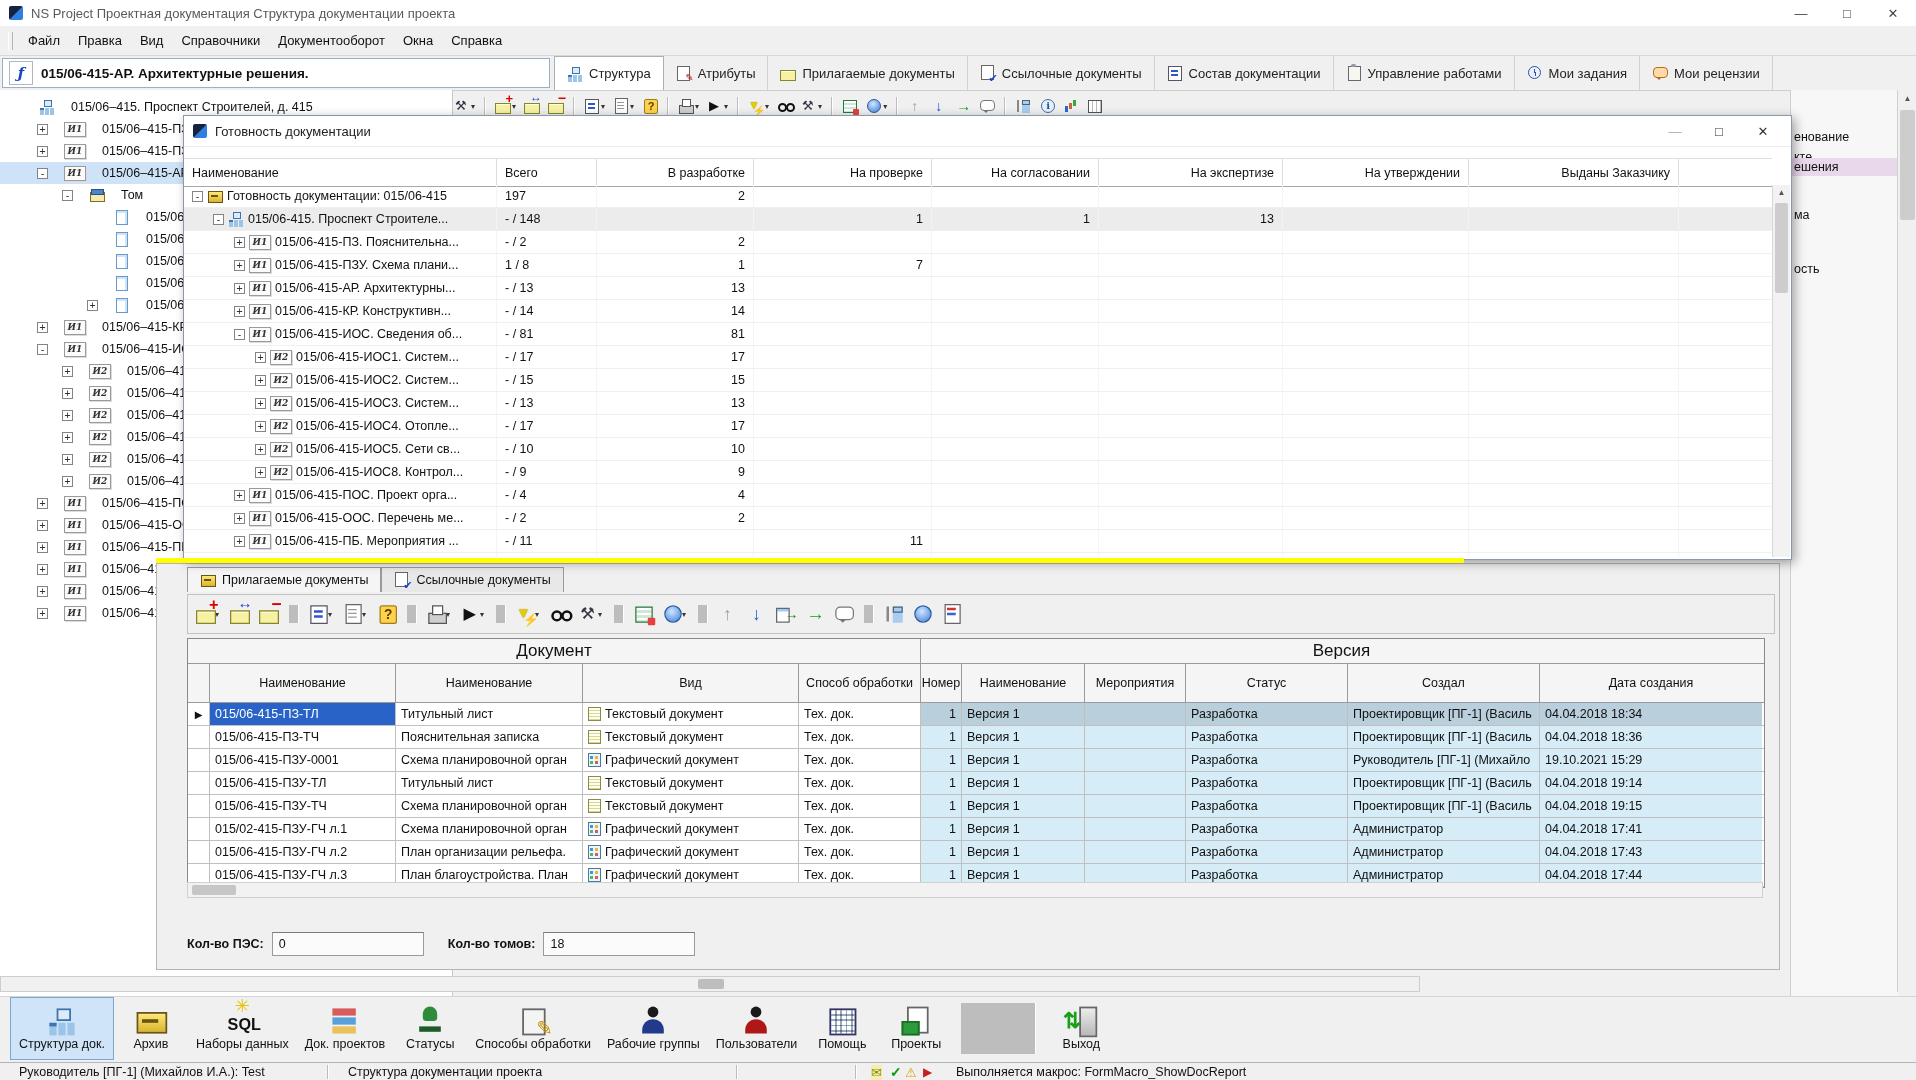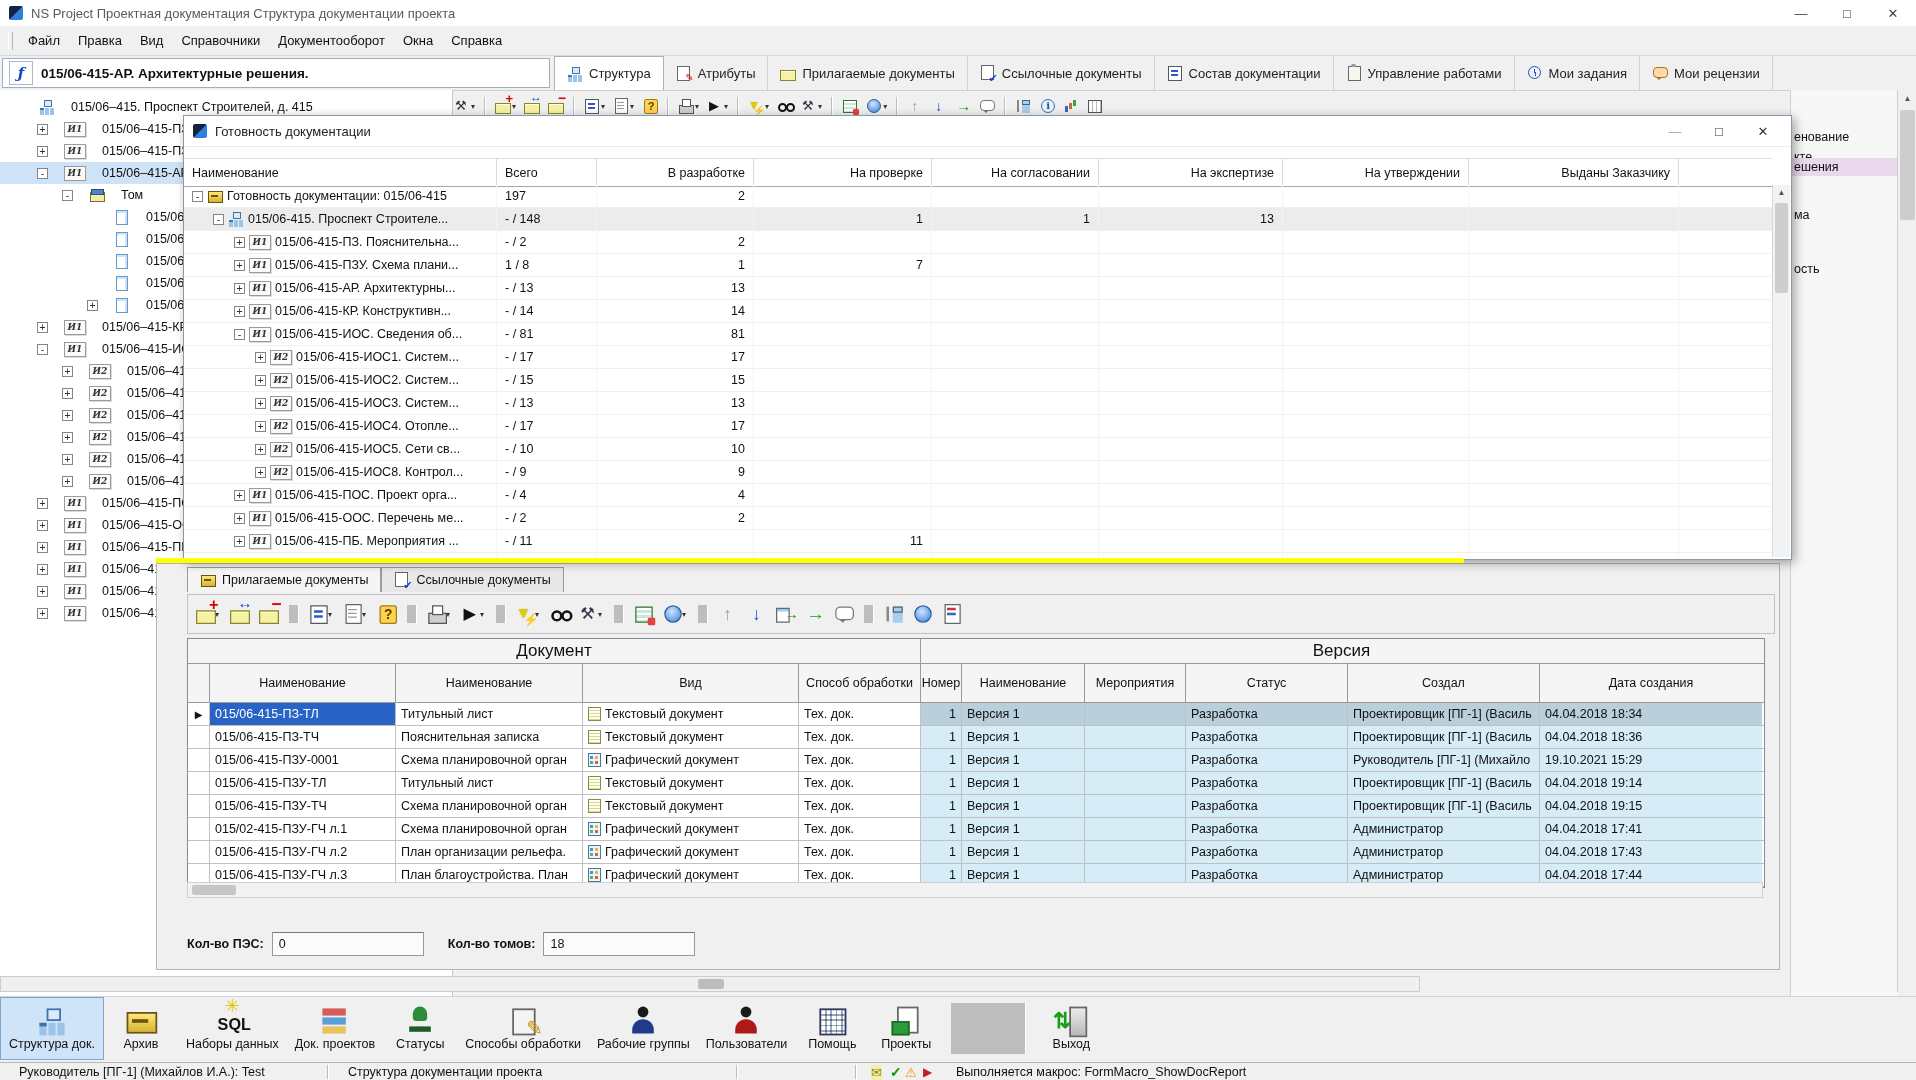--- a/index.html
+++ b/index.html
@@ -171,21 +171,21 @@
   .bt-hscroll{position:absolute;left:30px;top:318px;width:1576px;height:16px;background:#f2f2f2;border:1px solid #d0d0d0;box-sizing:border-box;}
   .bt-hscroll .thumb{position:absolute;left:4px;top:2px;width:44px;height:10px;background:#c6c6c6;border-radius:2px;}
   .bp-fields{position:absolute;left:30px;top:368px;display:flex;align-items:center;gap:24px;}
   .fld{display:flex;align-items:center;gap:8px;}
   .fld-label{font-weight:bold;font-size:12.5px;}
   .fld-box{width:152px;height:24px;background:#fbfbfb;border:1px solid #9a9a9a;border-top-color:#7a7a7a;box-sizing:border-box;display:flex;align-items:center;padding:0 6px;font-size:12.5px;}
   
   .main-hscroll{position:absolute;left:0;top:976px;width:1420px;height:16px;background:#f0f0f0;border:1px solid #cdcdcd;box-sizing:border-box;z-index:6;}
   .main-hscroll .thumb{position:absolute;left:697px;top:2px;width:26px;height:10px;background:#bdbdbd;border-radius:2px;}
   
-  .app-toolbar{position:absolute;left:0;top:996px;width:100%;height:64px;background:#f0f0f0;border-top:1px solid #d5d5d5;display:flex;align-items:stretch;padding-left:0;box-sizing:border-box;z-index:7;}
+  .app-toolbar{position:absolute;left:0;top:996px;width:100%;height:64px;background:#f0f0f0;border-top:1px solid #d5d5d5;display:flex;align-items:stretch;padding-left:10px;box-sizing:border-box;z-index:7;}
   .app-item{display:flex;flex-direction:column;align-items:center;justify-content:center;gap:4px;padding:3px 8px;min-width:58px;}
   .app-item .icn{transform:scale(1.8);margin-top:6px;margin-bottom:4px;}
   .app-item.active{background:var(--app_sel);border:1px solid #7da7cd;}
   .app-label{font-size:12.5px;white-space:nowrap;}
   .app-sep{width:1px;background:#bdbdbd;border-right:1px solid #fff;margin:6px 8px;}
   
   .statusbar{position:absolute;left:0;top:1062px;width:100%;height:18px;background:#f0f0f0;border-top:1px solid #b5b5b5;display:flex;align-items:center;font-size:12.5px;z-index:8;}
   .sb-sec{padding:0 8px;white-space:nowrap;margin-left:11px;}
   .sb-sep{width:1px;height:14px;background:#bdbdbd;border-right:1px solid #fff;}
   .sb-icons{display:flex;gap:2px;margin-left:14px;}

